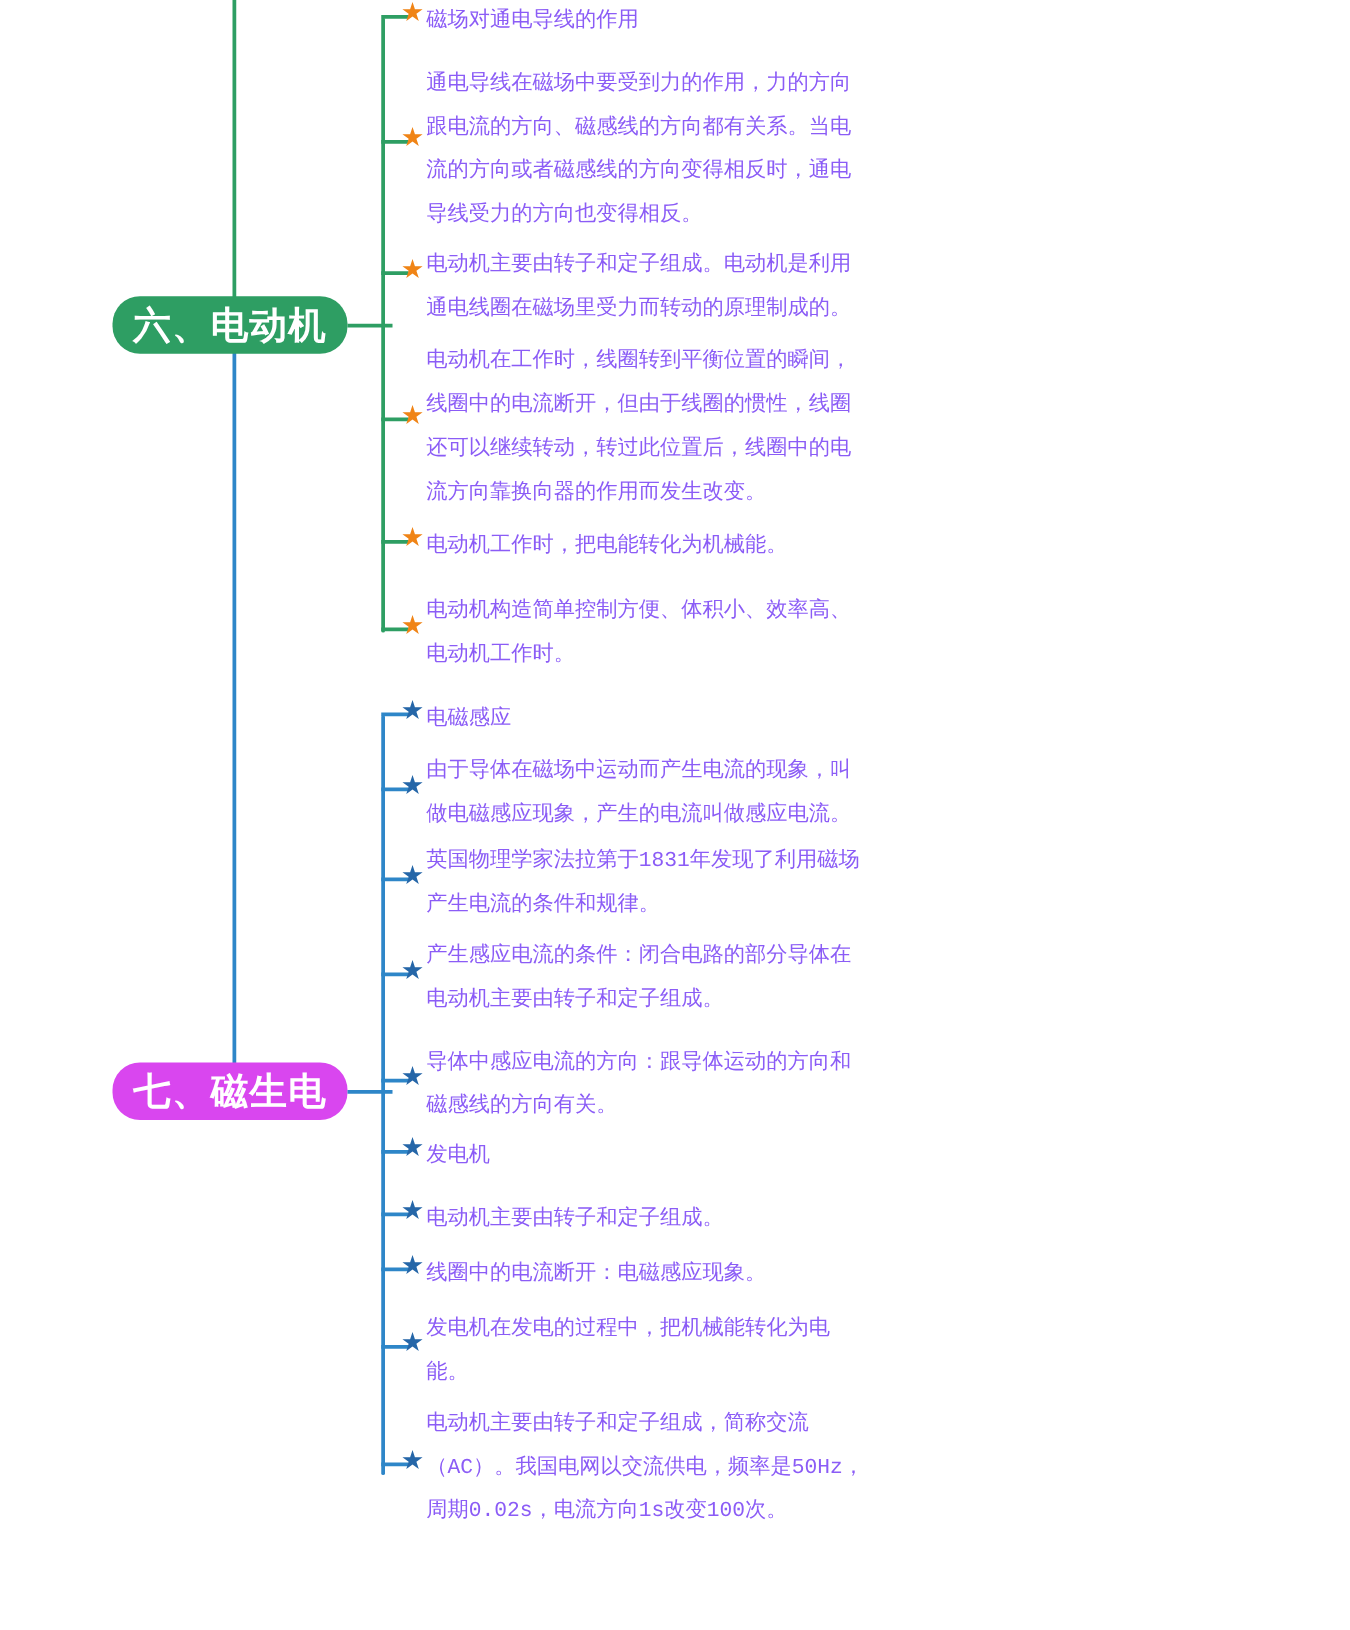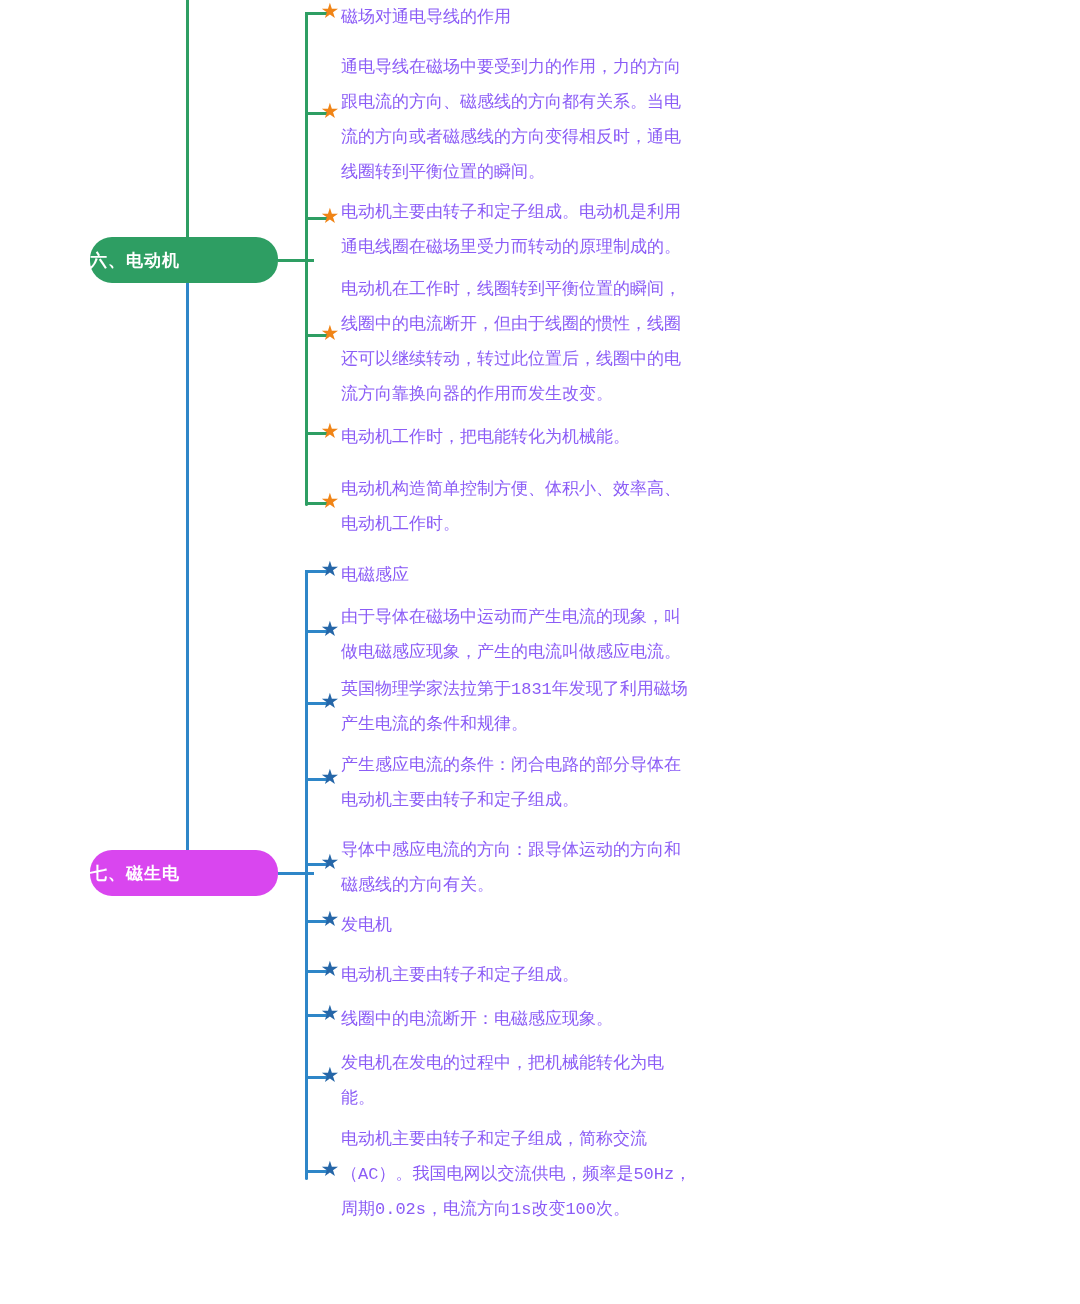--- a/index.html
+++ b/index.html
@@ -35,23 +35,24 @@
     height: 3px;
   }
   .trunk-link-green { background: #2e9e63; left: 186px; top: 259px; width: 14px; }
   .trunk-link-blue  { background: #2e86c8; left: 186px; top: 872px; width: 14px; }
 
   
   .node {
     position: absolute;
     display: flex;
     align-items: center;
+    justify-content: center;
     border-radius: 22px;
     color: #ffffff;
-    font-size: 17px;
+    font-size: 30px;
     font-weight: bold;
     letter-spacing: 1px;
     height: 46px;
     width: 188px;
   }
   .node-green {
     background: #2e9e63;
     left: 90px;
     top: 237px;
   }
@@ -139,21 +140,21 @@
     <div class="bullet bullet-orange">★</div>
     <div class="itext">磁场对通电导线的作用</div>
   </div>
 
   <div class="item" style="top:50px;">
     <div class="elbow elbow-green" style="top:62px;"></div>
     <div class="bullet bullet-orange" style="top:50px;">★</div>
     <div class="itext">通电导线在磁场中要受到力的作用，力的方向
 跟电流的方向、磁感线的方向都有关系。当电
 流的方向或者磁感线的方向变得相反时，通电
-线圈转到平衡位置的瞬间。</div>
+导线受力的方向也变得相反。</div>
   </div>
 
   <div class="item" style="top:195px;">
     <div class="elbow elbow-green" style="top:22px;"></div>
     <div class="bullet bullet-orange" style="top:10px;">★</div>
     <div class="itext">电动机主要由转子和定子组成。电动机是利用
 通电线圈在磁场里受力而转动的原理制成的。</div>
   </div>
 
   <div class="item" style="top:272px;">

